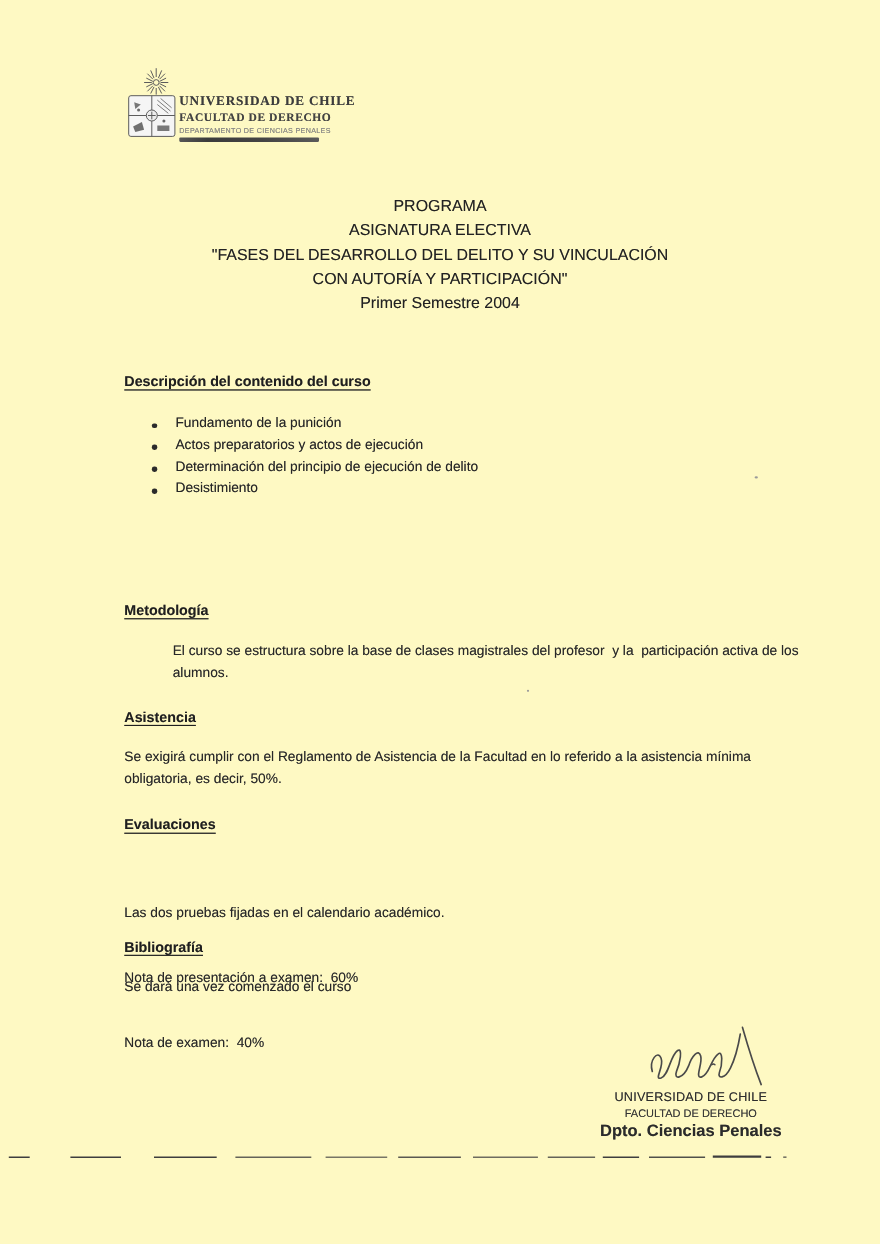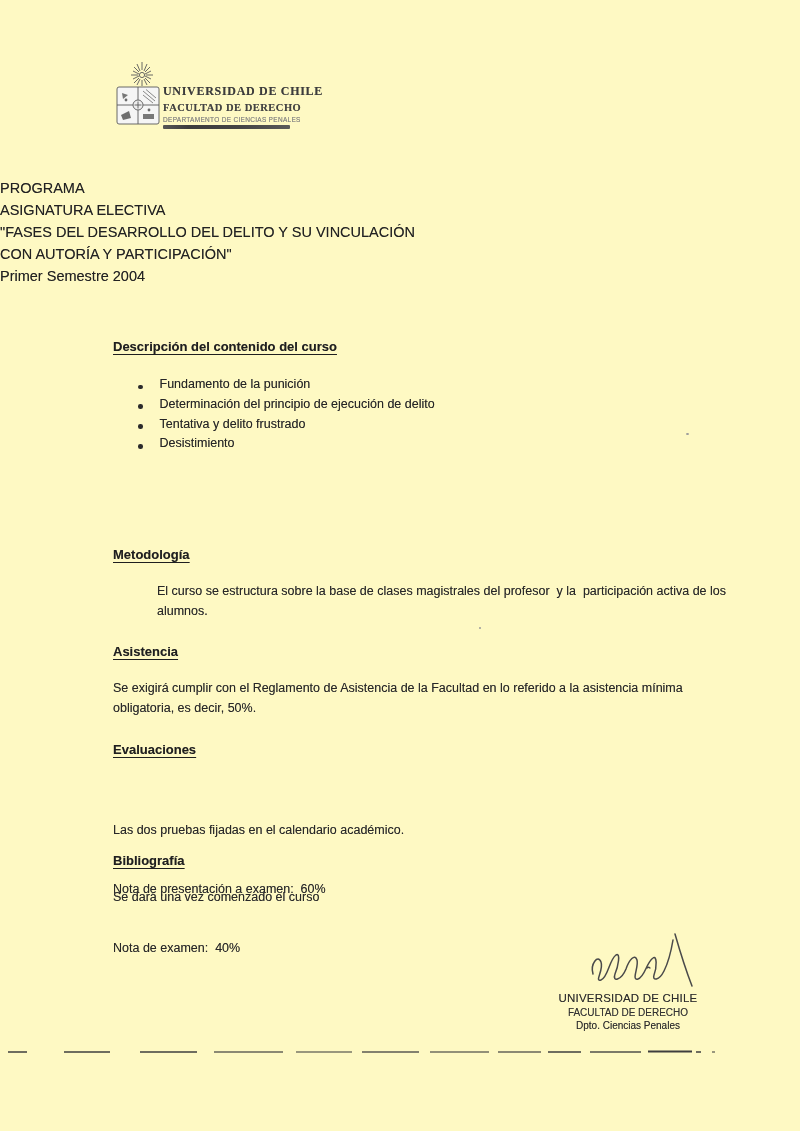--- a/index.html
+++ b/index.html
@@ -26,21 +26,21 @@
     font-family: "Liberation Serif", serif;
     font-weight: bold; font-size: 10.5px; letter-spacing: 0.5px; color: #434343; margin-top: 3px;
   }
   .lh-dep { font-size: 6.5px; color: #8d8d8d; letter-spacing: 0.3px; margin-top: 3px; }
   .lh-bar { width: 127px; height: 4px; margin-top: 2px;
     background: linear-gradient(90deg, #565656, #3c3c3c 20%, #444 60%, #5a5a5a); border-radius: 1px; }
 
   
   .title-block {
     position: absolute; left: 0; top: 177px; width: 800px;
-    text-align: left; font-size: 14.5px; line-height: 22px; color: #222;
+    text-align: center; font-size: 14.5px; line-height: 22px; color: #222;
   }
 
   
   .heading {
     position: absolute; left: 113px;
     font-size: 13px; font-weight: bold;
     text-decoration: underline; text-underline-offset: 2.5px; text-decoration-thickness: 1.3px;
     color: #1f1f1f;
   }
   .h-desc { top: 339px; }
@@ -66,21 +66,21 @@
   .p-asi  { top: 679px; width: 600px; }
   .p-eval { top: 781px; width: 600px; line-height: 19.8px; }
   .p-bib  { top: 888px; width: 600px; }
   .p-eval div { height: 19.8px; }
 
   
   .sig-scribble { position: absolute; left: 585px; top: 924px; }
   .sig-text { position: absolute; left: 540px; top: 992px; width: 176px; text-align: center; }
   .sig-1 { font-size: 11.5px; letter-spacing: 0.2px; color: #2d2d2d; }
   .sig-2 { font-size: 10px; margin-top: 3px; color: #333; }
-  .sig-3 { font-size: 10px; font-weight: normal; margin-top: 2px; color: #2b2b2b; }
+  .sig-3 { font-size: 15px; font-weight: bold; margin-top: 2px; color: #2b2b2b; }
 
   
   .tear-line { position: absolute; left: 0; top: 1048px; }
 
   
   .speck { position: absolute; background: #9a9a9a; border-radius: 50%; }
   .speck-1 { left: 686px; top: 433px; width: 3px; height: 2px; }
   .speck-2 { left: 479px; top: 627px; width: 2px; height: 2px; }
 </style>
 </head>
@@ -147,25 +147,25 @@
 
   <div class="heading h-desc scan-text">Descripción del contenido del curso</div>
 
   <div class="bullets scan-text">
     <div class="bullet-row">
       <span class="bullet-dot"></span>
       <span>Fundamento de la punición</span>
     </div>
     <div class="bullet-row">
       <span class="bullet-dot"></span>
+      <span>Actos preparatorios y actos de ejecución</span>
+    </div>
+    <div class="bullet-row">
+      <span class="bullet-dot"></span>
       <span>Determinación del principio de ejecución de delito</span>
-    </div>
-    <div class="bullet-row">
-      <span class="bullet-dot"></span>
-      <span>Tentativa y delito frustrado</span>
     </div>
     <div class="bullet-row">
       <span class="bullet-dot"></span>
       <span>Desistimiento</span>
     </div>
   </div>
 
   <div class="heading h-met scan-text">Metodología</div>
   <div class="para p-met scan-text">El curso se estructura sobre la base de clases magistrales del profesor  y la  participación activa de los alumnos.</div>
 

